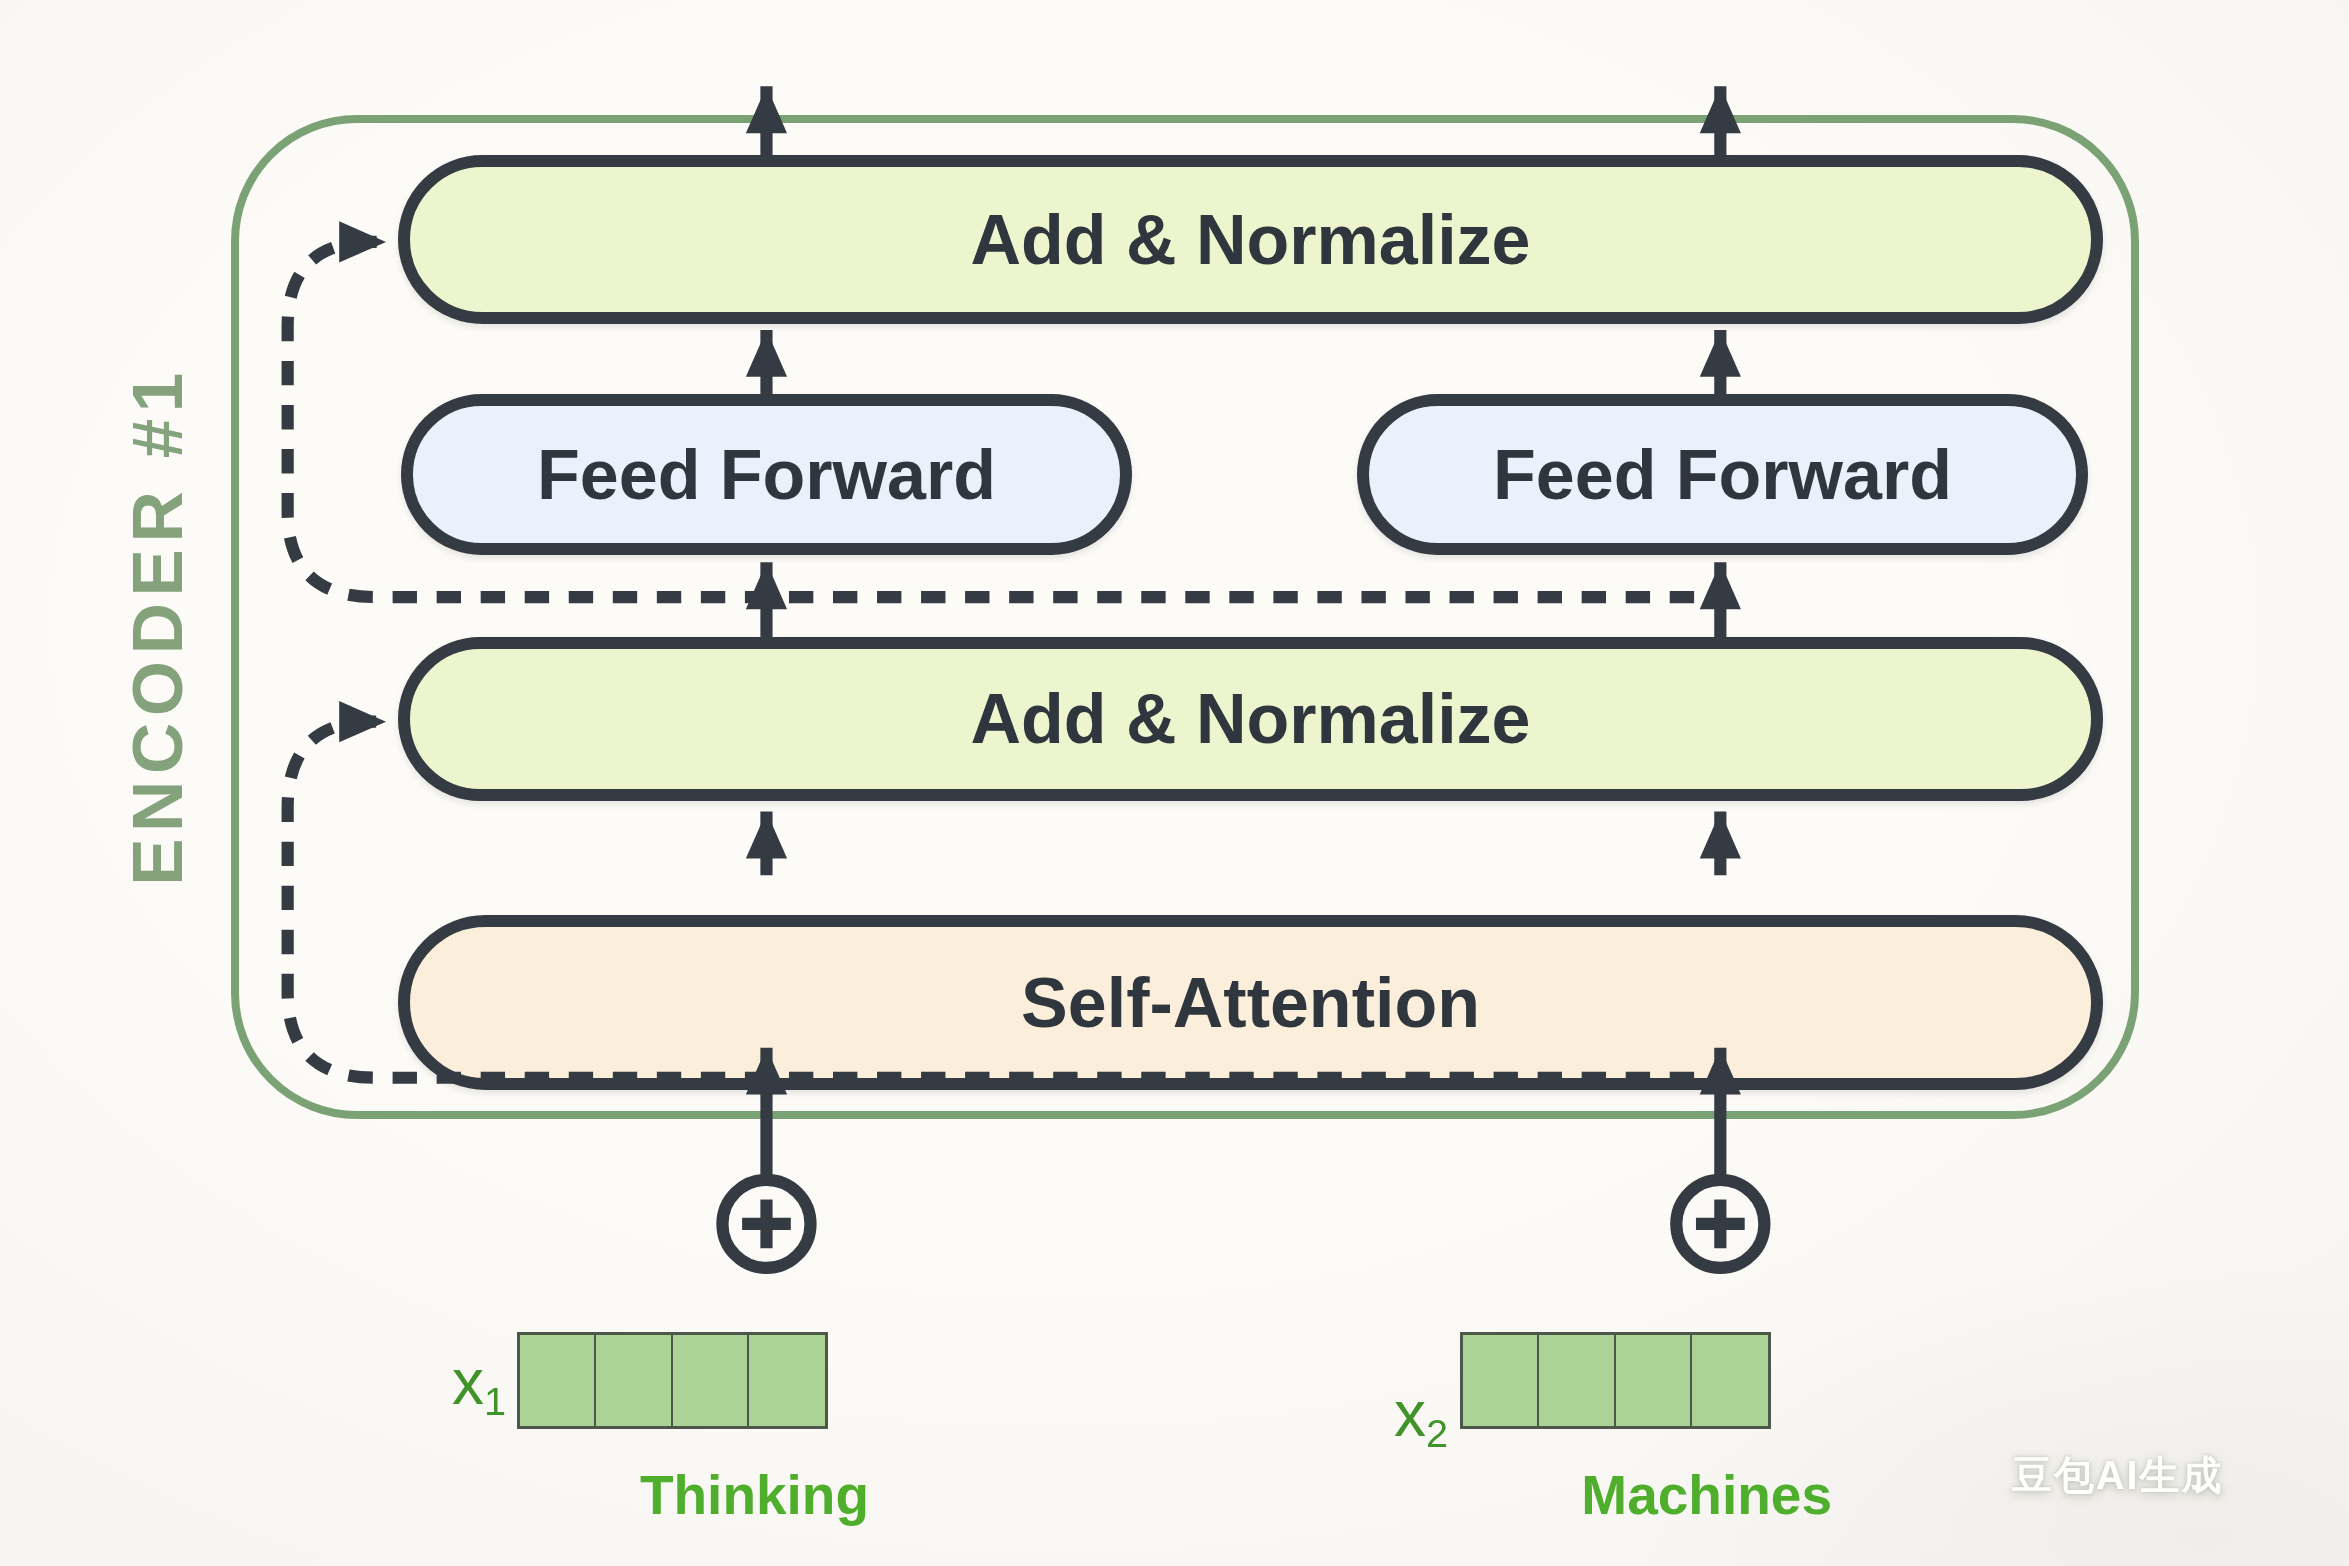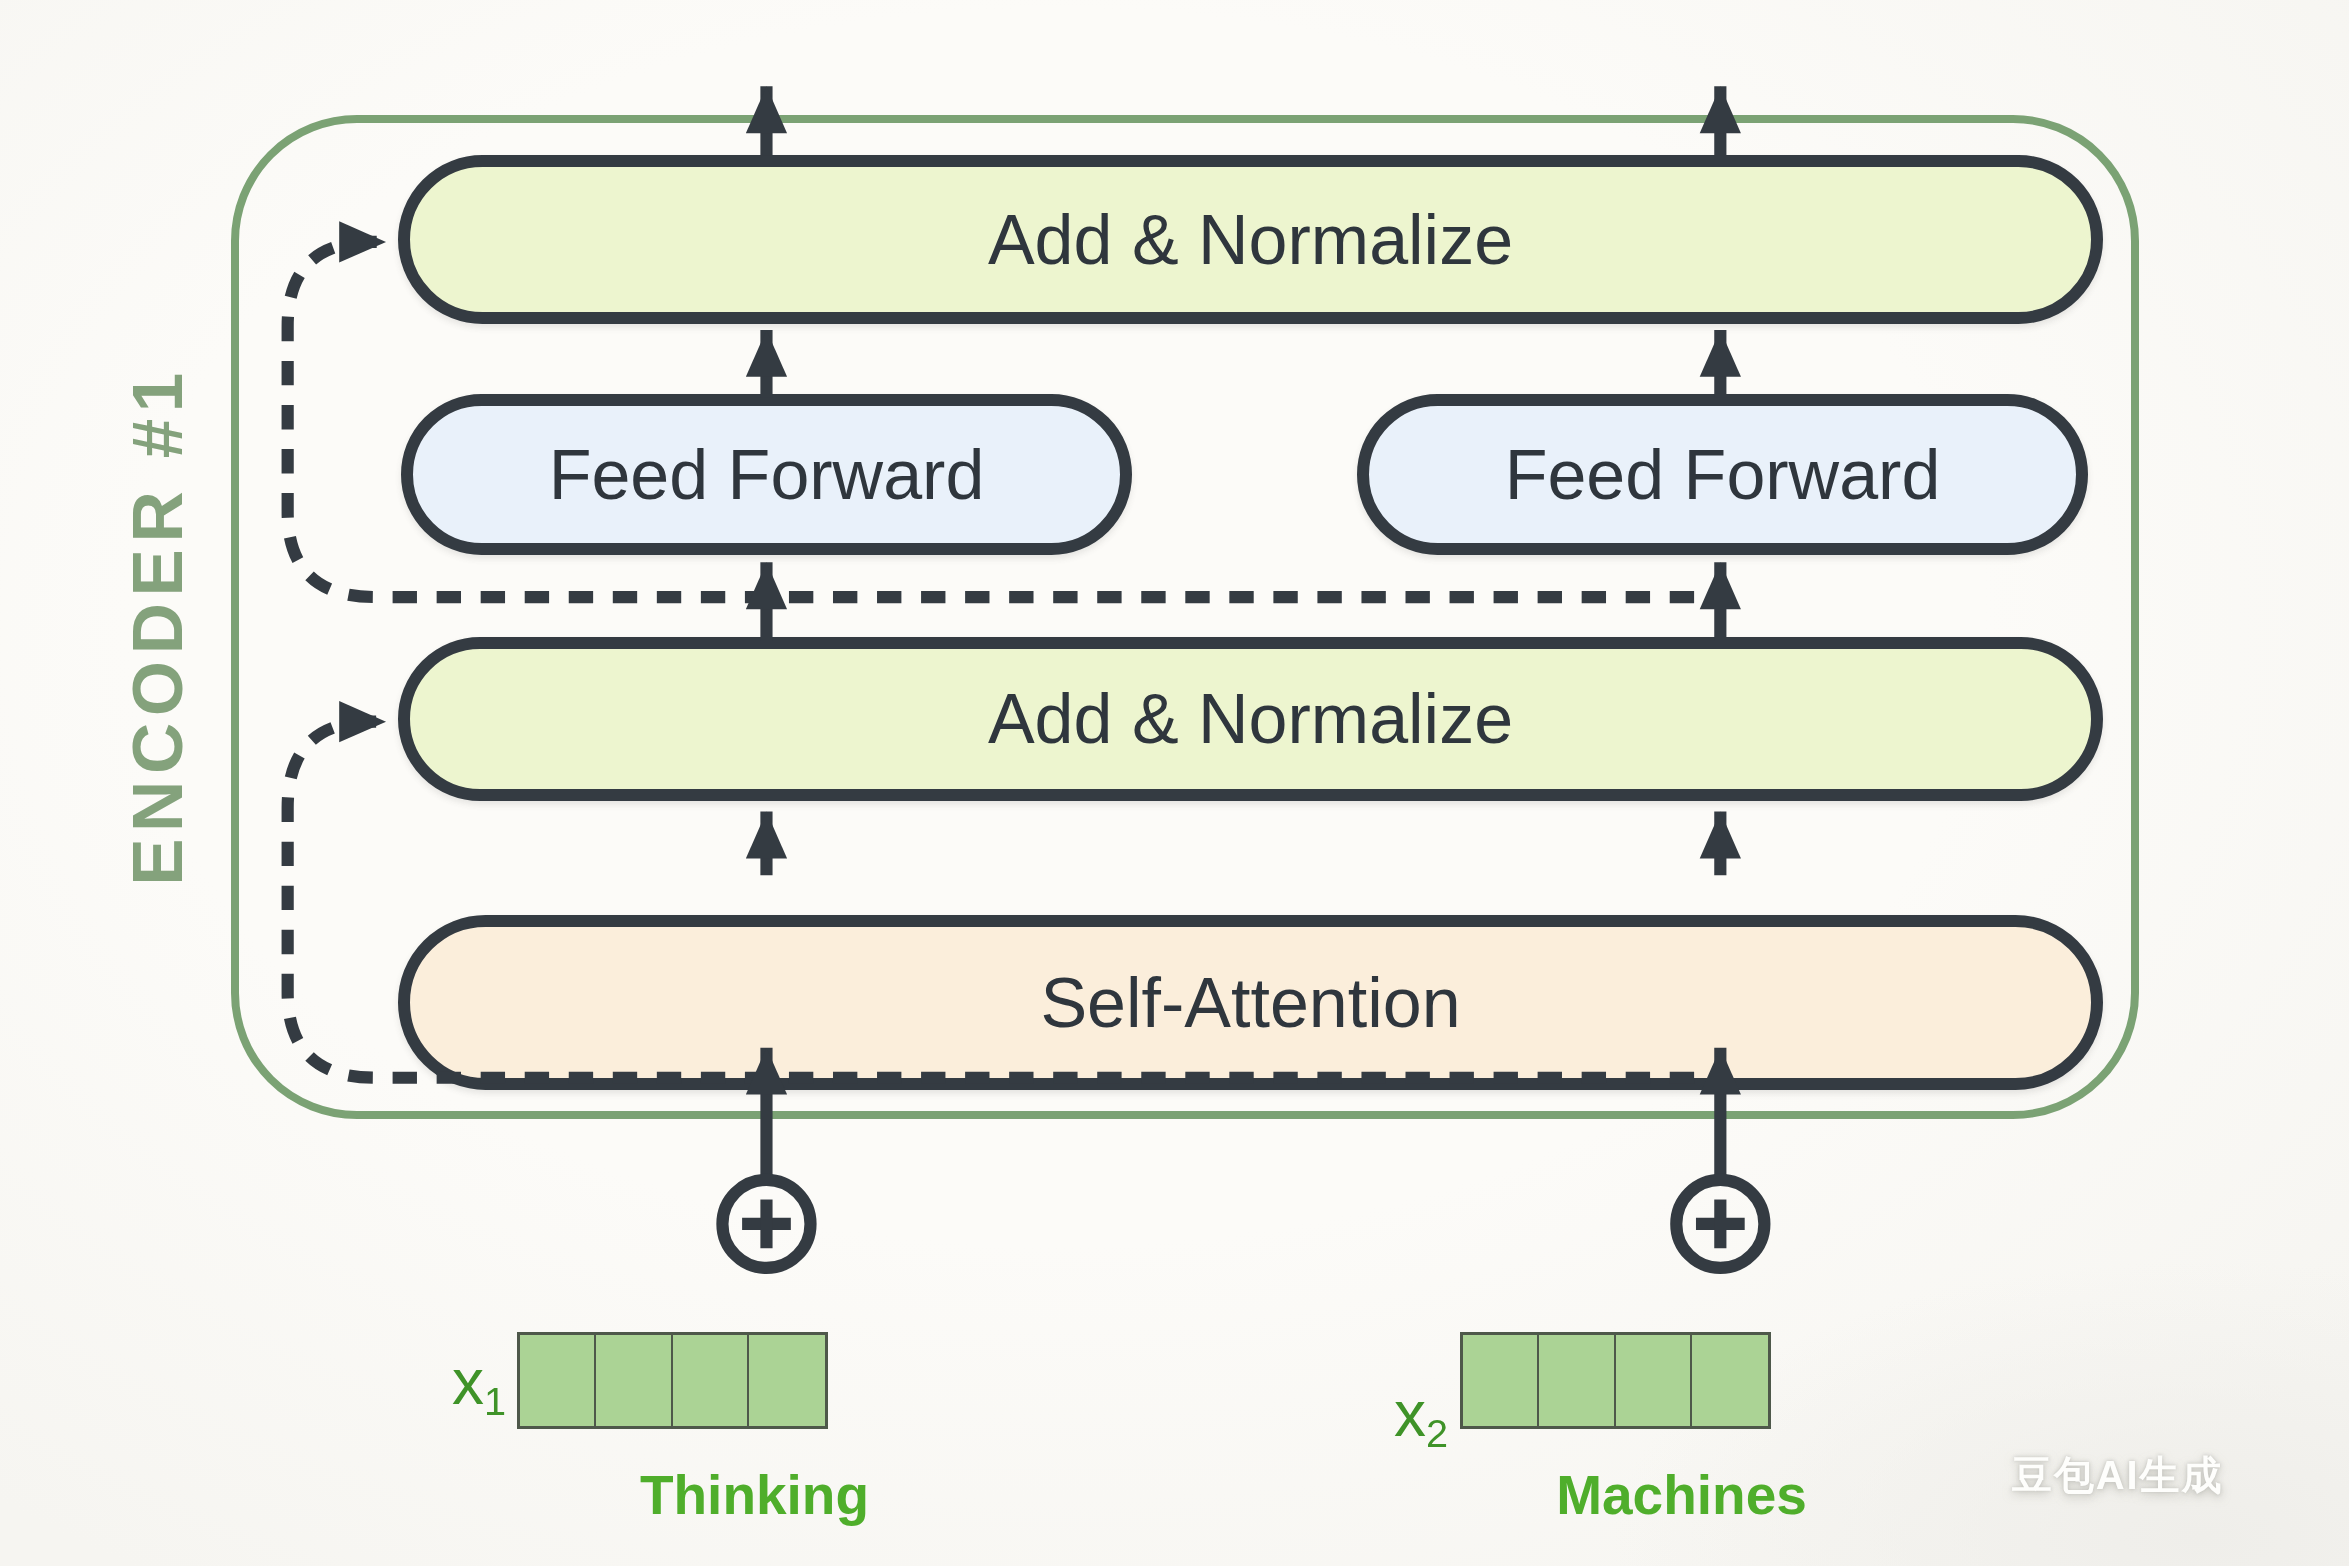--- a/index.html
+++ b/index.html
@@ -18,20 +18,21 @@
   .encoder-label{
     position:absolute;left:157px;top:626px;transform:translate(-50%,-50%) rotate(-90deg);
     white-space:nowrap;font-size:71px;letter-spacing:6.6px;font-weight:600;
     color:#84a27c;
   }
   .block{
     position:absolute;box-sizing:border-box;border:12px solid #343b42;
     display:flex;align-items:center;justify-content:center;
     font-size:70px;color:#2f363d;
     box-shadow:0 3.7px 6.6px rgba(70,75,70,0.12);
+    font-weight:bold;
   }
   .addnorm{background:#edf5cf;border-radius:89px;}
   .ff{background:#e9f1fa;border-radius:82px;text-align:right;}
   .sa{background:#fbeedb;border-radius:89px;}
   #an-top{left:398px;top:155px;width:1705px;height:169px;}
   #ff-left{left:401px;top:394px;width:731px;height:161px;}
   #ff-right{left:1357px;top:394px;width:731px;height:161px;}
   #an-bottom{left:398px;top:637px;width:1705px;height:164px;}
   #sa{left:398px;top:915px;width:1705px;height:175px;}
   svg.connectors{position:absolute;left:0;top:0;z-index:5;}
@@ -49,21 +50,21 @@
     text-align:right;font-size:64px;font-weight:normal;color:#3f9328;
   }
   .xlabel sub{font-size:0.62em;vertical-align:-0.28em;}
   #xlabel-1{left:403px;}
   #xlabel-2{left:1345px;margin-top:32px;}
   .word{
     position:absolute;top:1463px;width:487px;text-align:center;
     font-size:55px;font-weight:bold;color:#4fae2b;
   }
   #word-1{left:511px;}
-  #word-2{left:1438px;}
+  #word-2{left:1345px;text-align:right;}
   .watermark{
     position:absolute;left:2012px;top:1448px;
     font-size:40px;font-weight:bold;letter-spacing:1.9px;color:#fefefc;
     text-shadow:0 0 3.7px rgba(190,190,184,0.9), 0 2.8px 9.4px rgba(160,160,152,0.55);
   }
 </style>
 </head>
 <body>
 
 <div class="stage">

